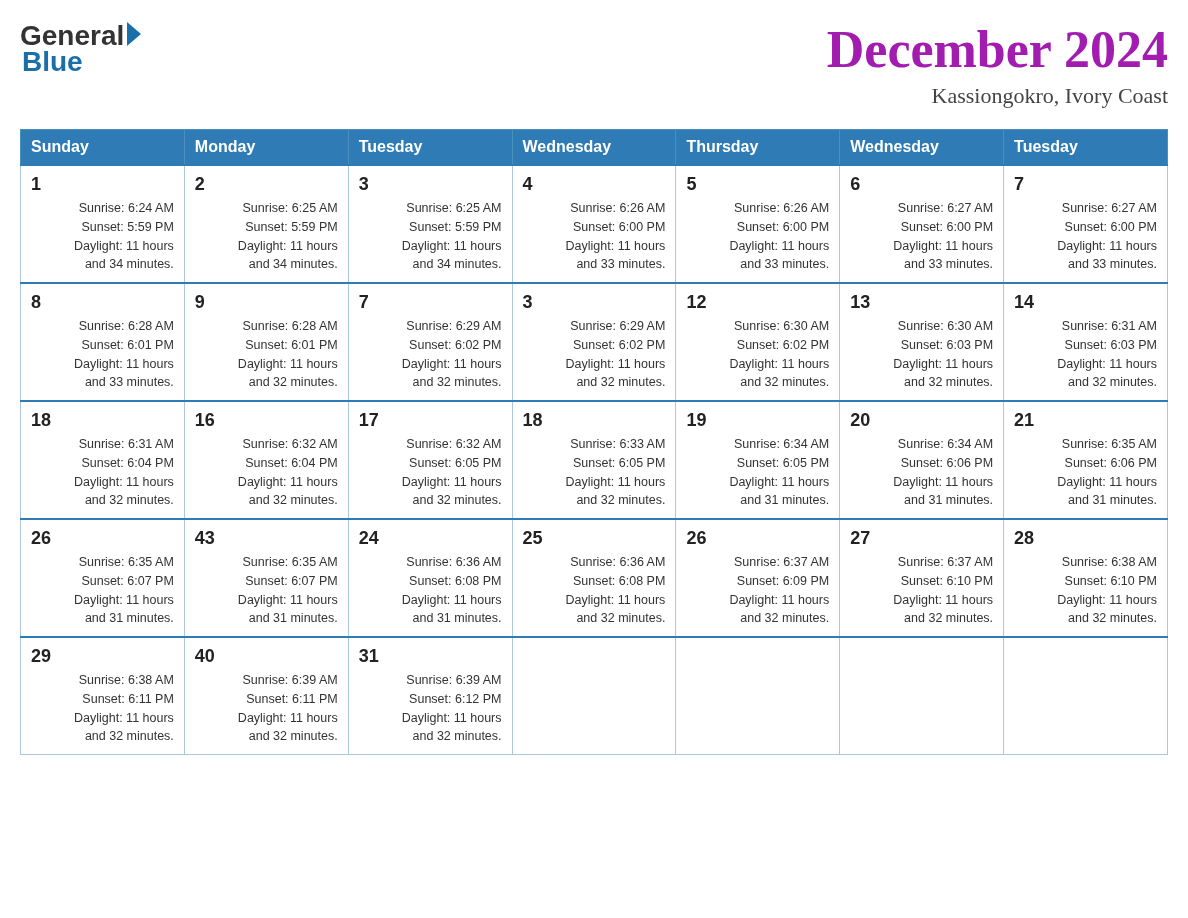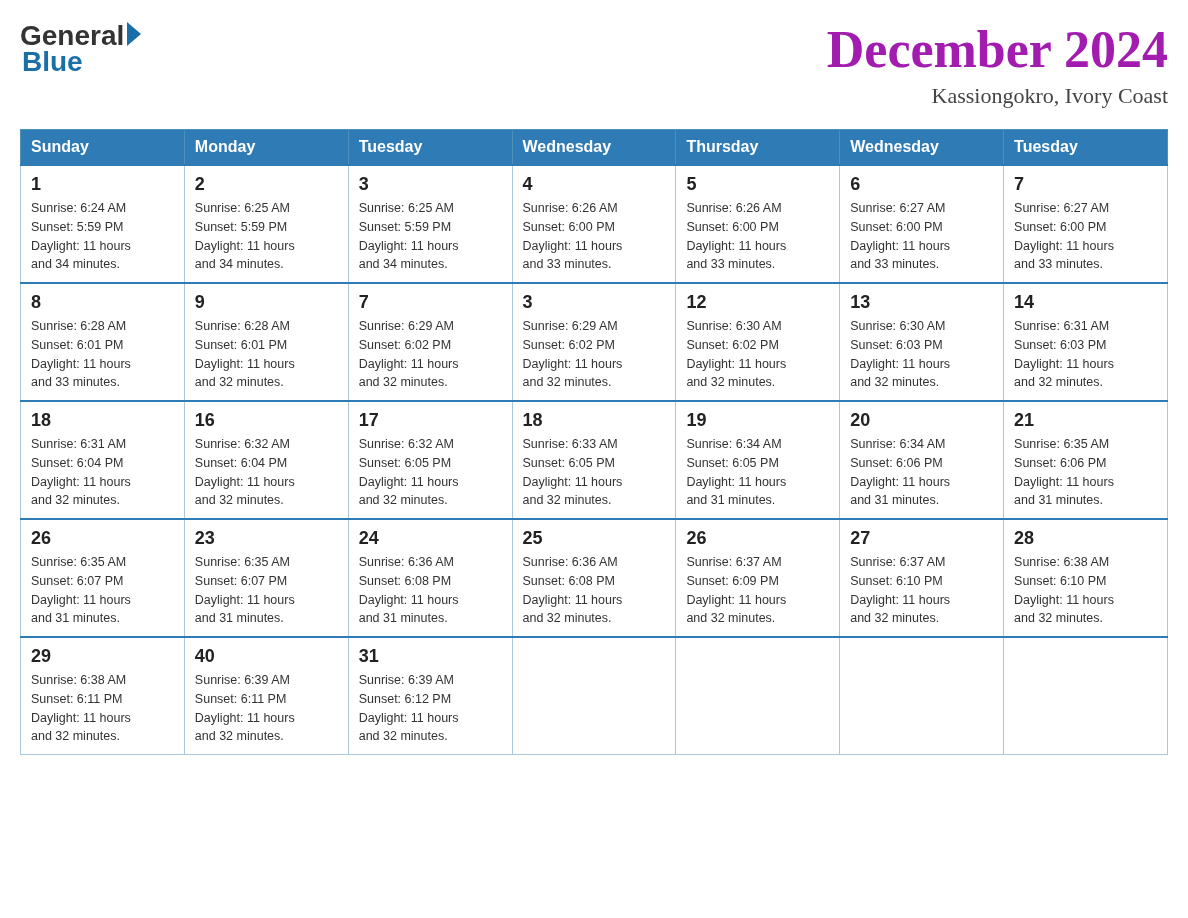--- a/index.html
+++ b/index.html
@@ -94,20 +94,21 @@
       font-size: 18px;
       font-weight: bold;
       color: #222;
       display: block;
       margin-bottom: 4px;
     }
     .day-info {
       font-size: 12.5px;
       color: #333;
       line-height: 1.5;
+      text-align: right;
     }
     .empty-cell {
       background: #fff;
     }
   </style>
 </head>
 <body>
 
 <div class="header">
   <div class="logo">
@@ -337,21 +338,21 @@
         <td>
         <span class="day-number">26</span>
         <div class="day-info">
           Sunrise: 6:35 AM<br>
           Sunset: 6:07 PM<br>
           Daylight: 11 hours<br>
           and 31 minutes.
         </div>
       </td>
         <td>
-        <span class="day-number">23</span>
+        <span class="day-number">43</span>
         <div class="day-info">
           Sunrise: 6:35 AM<br>
           Sunset: 6:07 PM<br>
           Daylight: 11 hours<br>
           and 31 minutes.
         </div>
       </td>
         <td>
         <span class="day-number">24</span>
         <div class="day-info">

